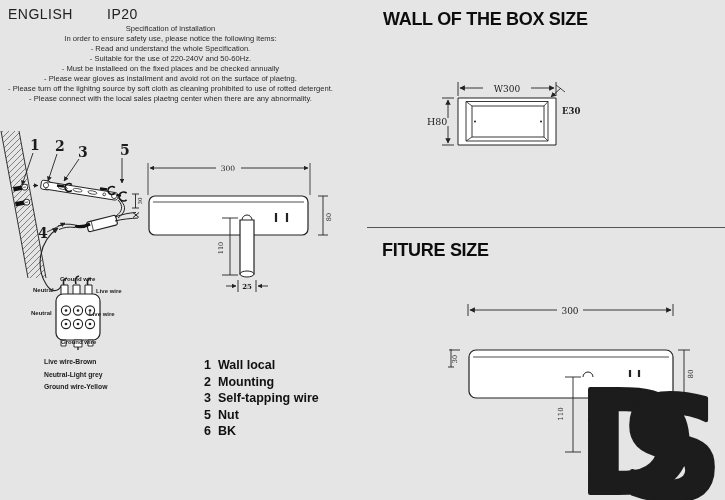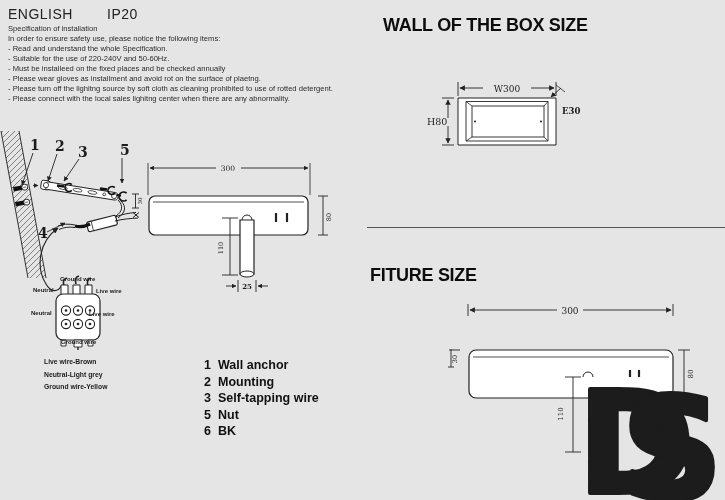--- a/index.html
+++ b/index.html
@@ -1,20 +1,20 @@
 <!DOCTYPE html>
 <html><head>
 <meta charset="utf-8">
 <style>
   html,body{margin:0;padding:0;background:#fff;}
   #page{position:relative;width:725px;height:500px;background:#e5e5e5;overflow:hidden;
         font-family:"Liberation Sans",sans-serif;color:#1f1f1f;}
   .abs{position:absolute;}
   .hdr-lang{font-size:14px;letter-spacing:.5px;color:#222;}
-  .spec{font-size:7.6px;line-height:10px;color:#2a2a2a;white-space:nowrap;}
+  .spec{font-size:7.6px;line-height:10px;color:#2a2a2a;white-space:nowrap;text-align:center;}
   .sec-title{font-size:18px;font-weight:bold;letter-spacing:-0.3px;color:#0d0d0d;}
   .divider{border-top:1px solid #555;height:0;}
   .parts{font-size:12.5px;font-weight:bold;line-height:16.5px;color:#111;}
   .parts .num{display:inline-block;width:14px;}
   .coding{font-size:15px;color:#222;}
   svg text{fill:#1c1c1c;}
   .dim{font-family:"DejaVu Serif",serif;}
   .lbl{font-family:"Liberation Sans",sans-serif;font-weight:bold;}
   .callout{font-family:"DejaVu Serif",serif;font-weight:bold;font-size:14px;}
   line,path,rect,circle,ellipse,polygon{vector-effect:non-scaling-stroke;}
@@ -28,24 +28,24 @@
   <span class="abs hdr-lang" style="left:107px;top:6px;">IP20</span>
 
   <div class="abs spec" style="left:8px;top:24px;">
     <div>Specification of installation</div>
     <div>In order to ensure safety use, please notice the following items:</div>
     <div>- Read and understand the whole Specification.</div>
     <div>- Suitable for the use of 220-240V and 50-60Hz.</div>
     <div>- Must be installeed on the fixed places and be checked annually</div>
     <div>- Please wear gloves as installment and avoid rot on the surface of plaetng.</div>
     <div>- Please turn off the lighitng source by soft cloth as cleaning prohibited to use of rotted detergent.</div>
-    <div>- Please connect with the local sales lighitng center when there are any abnormality.</div>
+    <div>- Please connect with the local sales plaetng center when there are any abnormality.</div>
   </div>
 
-  <div class="abs sec-title" style="left:383px;top:15px;">WALL OF THE BOX SIZE</div>
+  <div class="abs sec-title" style="left:383px;top:9px;">WALL OF THE BOX SIZE</div>
 
   <svg class="abs" style="left:425px;top:76px;" width="190" height="86" viewBox="0 0 190 86">
     <defs>
       <marker id="ah1" viewBox="0 0 10 10" refX="9" refY="5" markerWidth="6" markerHeight="6" orient="auto">
         <path d="M0,0 L10,5 L0,10 z" fill="#222"></path>
       </marker>
     </defs>
 
     <line x1="33" y1="6" x2="33" y2="20" stroke="#222" stroke-width="0.9"></line>
     <line x1="131" y1="6" x2="131" y2="20" stroke="#222" stroke-width="0.9"></line>
@@ -70,21 +70,21 @@
     <path d="M 23,50 L 23,67" stroke="#222" stroke-width="0.9" fill="none" marker-end="url(#ah1)"></path>
     <text x="2" y="49" font-size="9.5" class="dim">H80</text>
 
     <path d="M 136,12 L 126,21" stroke="#222" stroke-width="0.9" fill="none" marker-end="url(#ah1)"></path>
     <line x1="131" y1="9" x2="140" y2="16" stroke="#222" stroke-width="0.8"></line>
     <text x="137" y="38" font-size="8.5" font-weight="bold" class="dim">E30</text>
   </svg>
 
   <div class="abs divider" style="left:367px;top:227px;width:358px;"></div>
 
-  <div class="abs sec-title" style="left:370px;top:240px;margin-top:25px;">FITURE SIZE</div>
+  <div class="abs sec-title" style="left:382px;top:240px;">FITURE SIZE</div>
 
   <svg class="abs" style="left:435px;top:292px;" width="290" height="168" viewBox="0 0 290 168">
     <defs>
       <marker id="ah2" viewBox="0 0 10 10" refX="9" refY="5" markerWidth="6" markerHeight="6" orient="auto">
         <path d="M0,0 L10,5 L0,10 z" fill="#222"></path>
       </marker>
     </defs>
 
     <line x1="33" y1="12" x2="33" y2="24" stroke="#222" stroke-width="0.9"></line>
     <line x1="238" y1="12" x2="238" y2="24" stroke="#222" stroke-width="0.9"></line>
@@ -264,21 +264,21 @@
     <text x="31" y="187" font-size="6" class="lbl">Neutral</text>
     <text x="89" y="188" font-size="6" class="lbl">Live wire</text>
     <text x="61" y="216" font-size="6" class="lbl">Ground wire</text>
 
     <text x="44" y="236" font-size="6.8" class="lbl">Live wire-Brown</text>
     <text x="44" y="249" font-size="6.8" class="lbl">Neutral-Light grey</text>
     <text x="44" y="261" font-size="6.8" class="lbl">Ground wire-Yellow</text>
   </svg>
 
   <div class="abs parts" style="left:204px;top:357px;">
-    <div><span class="num">1</span><span>Wall anchor</span></div>
+    <div><span class="num">1</span><span>Wall local</span></div>
     <div><span class="num">2</span><span>Mounting</span></div>
     <div><span class="num">3</span><span>Self-tapping wire</span></div>
     <div><span class="num">5</span><span>Nut</span></div>
     <div><span class="num">6</span><span>BK</span></div>
   </div>
 
 
   <svg class="abs" style="left:577px;top:382px;" width="148" height="118" viewBox="0 0 148 118">
     <text x="0" y="111" font-size="142" font-weight="bold" font-family="DejaVu Sans, sans-serif" stroke-width="4" stroke-linejoin="round" paint-order="stroke" stroke="#1c1c1c" fill="#F1C45F">D</text>
     <text x="44" y="117" font-size="142" font-weight="bold" font-family="DejaVu Sans, sans-serif" stroke-width="4" stroke-linejoin="round" paint-order="stroke" stroke="#1c1c1c" fill="#6FACE5">S</text>

